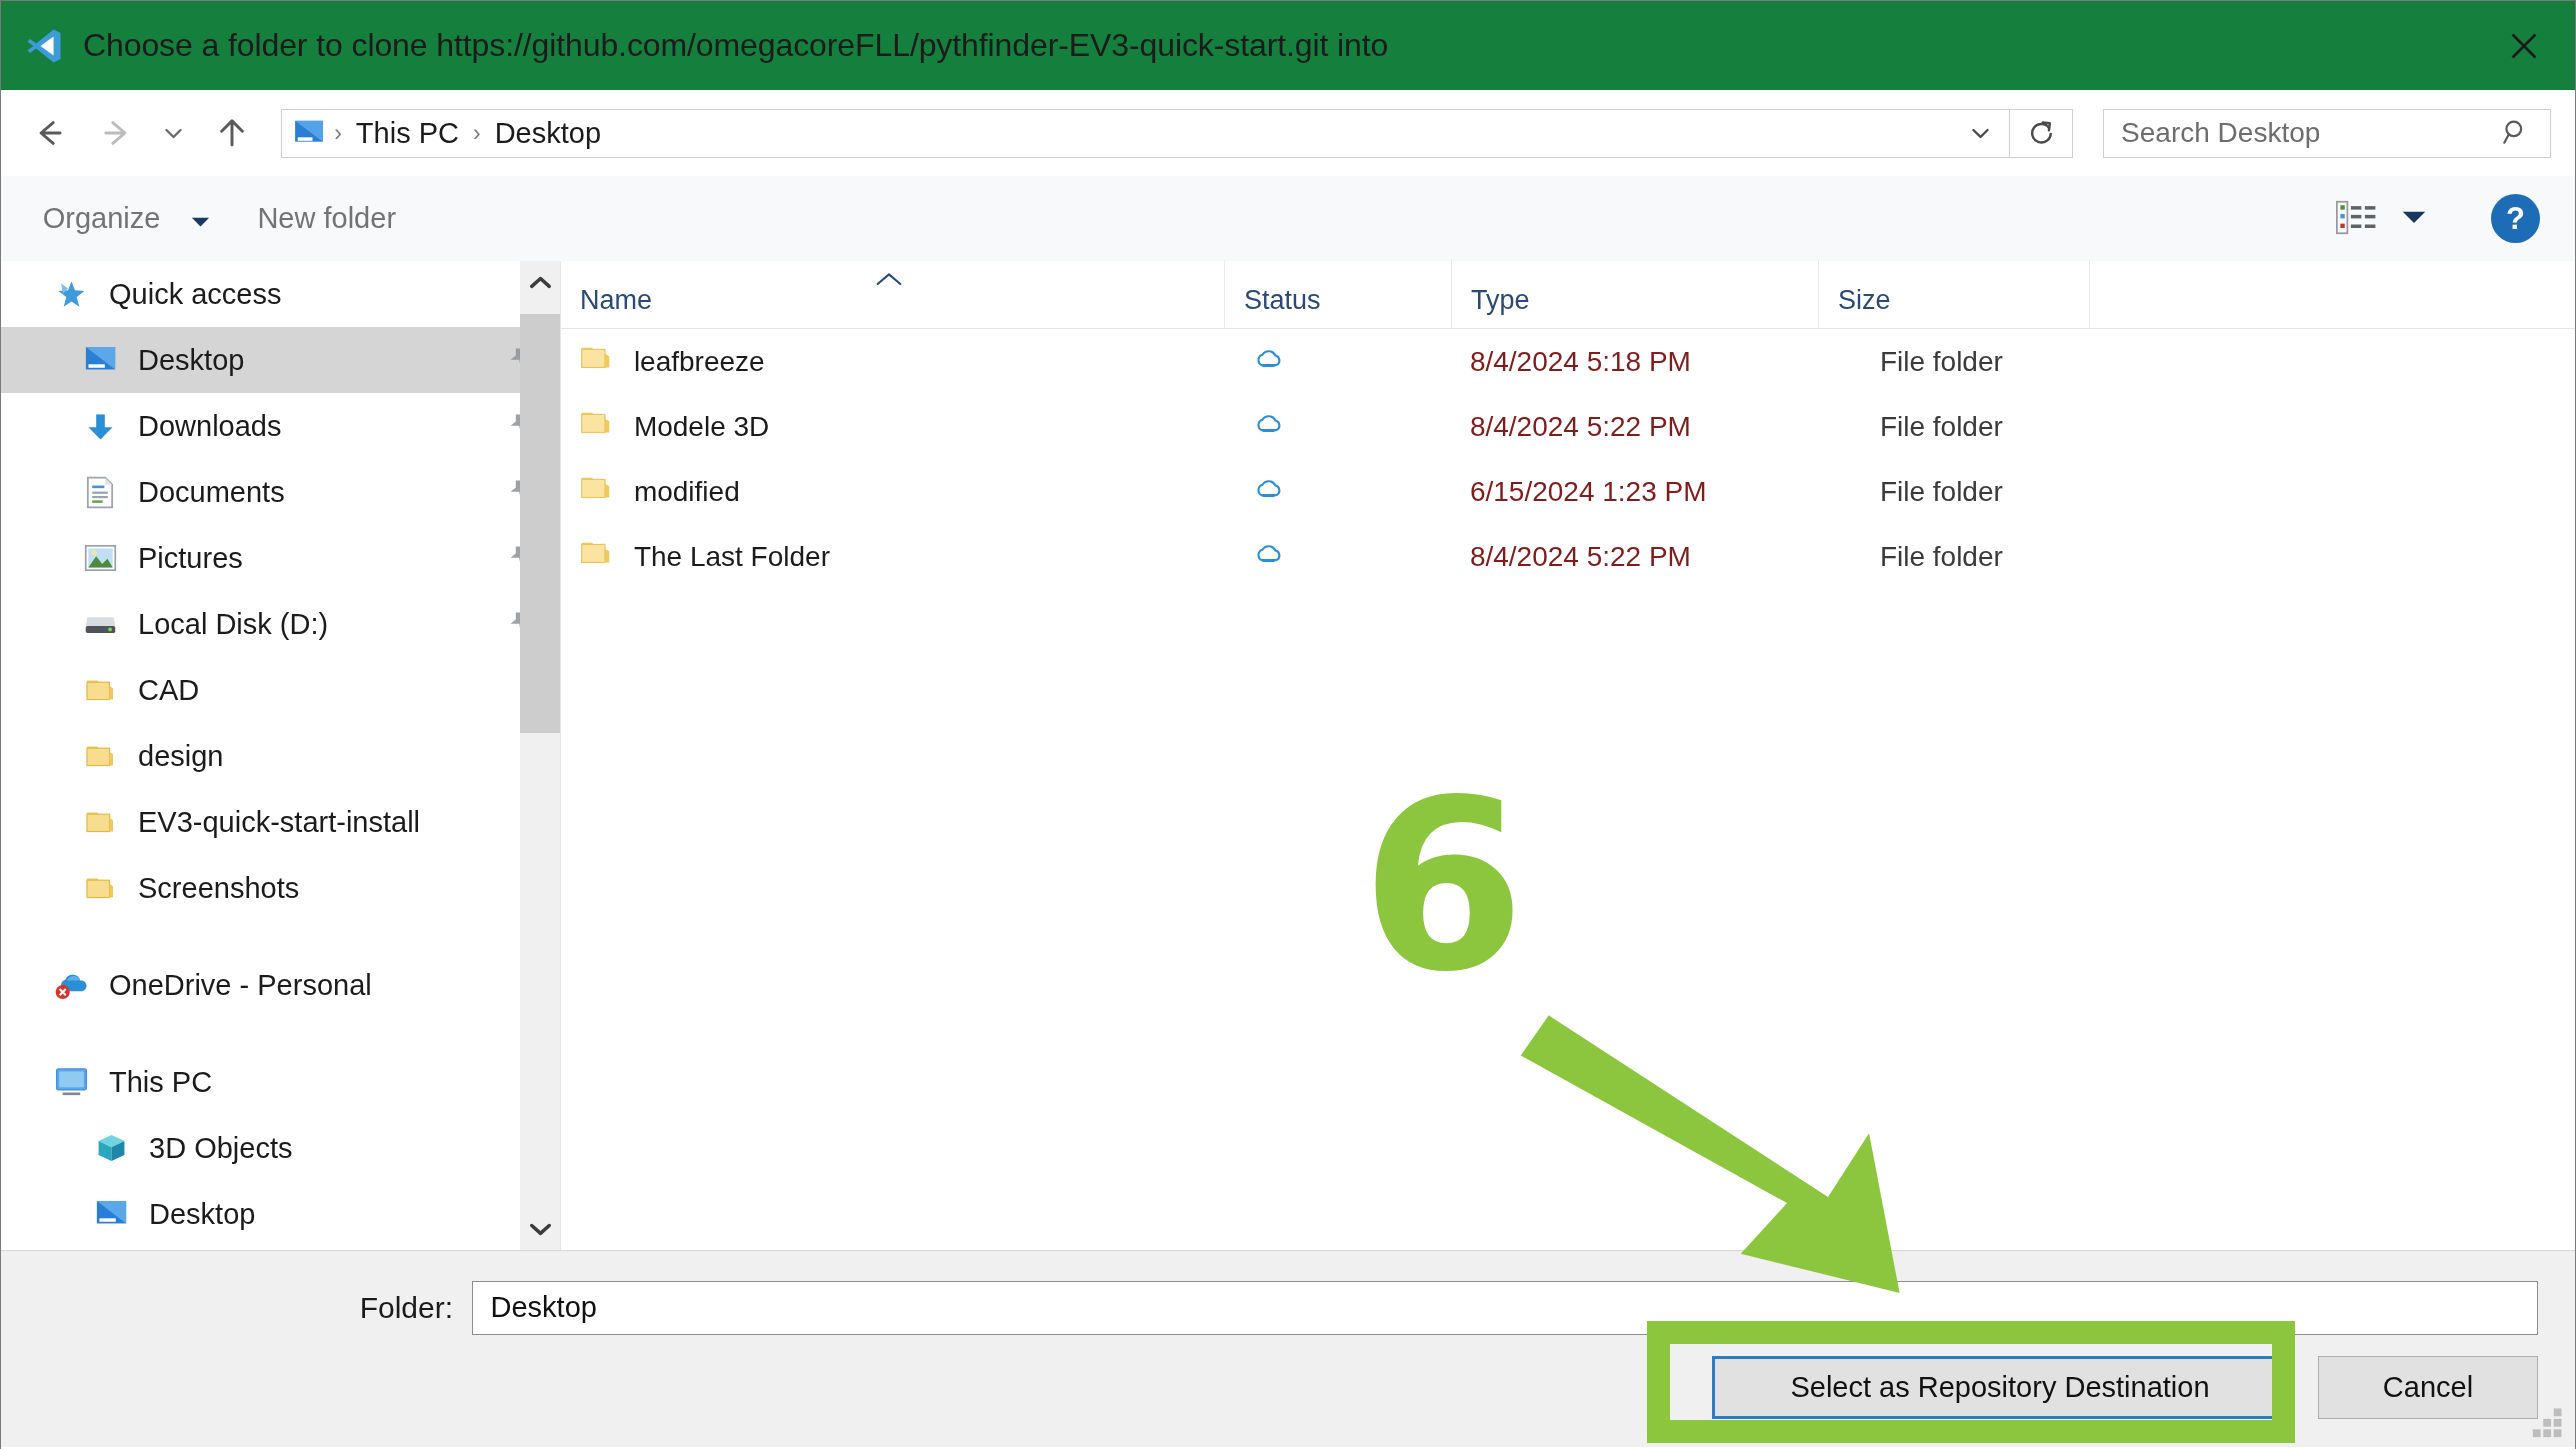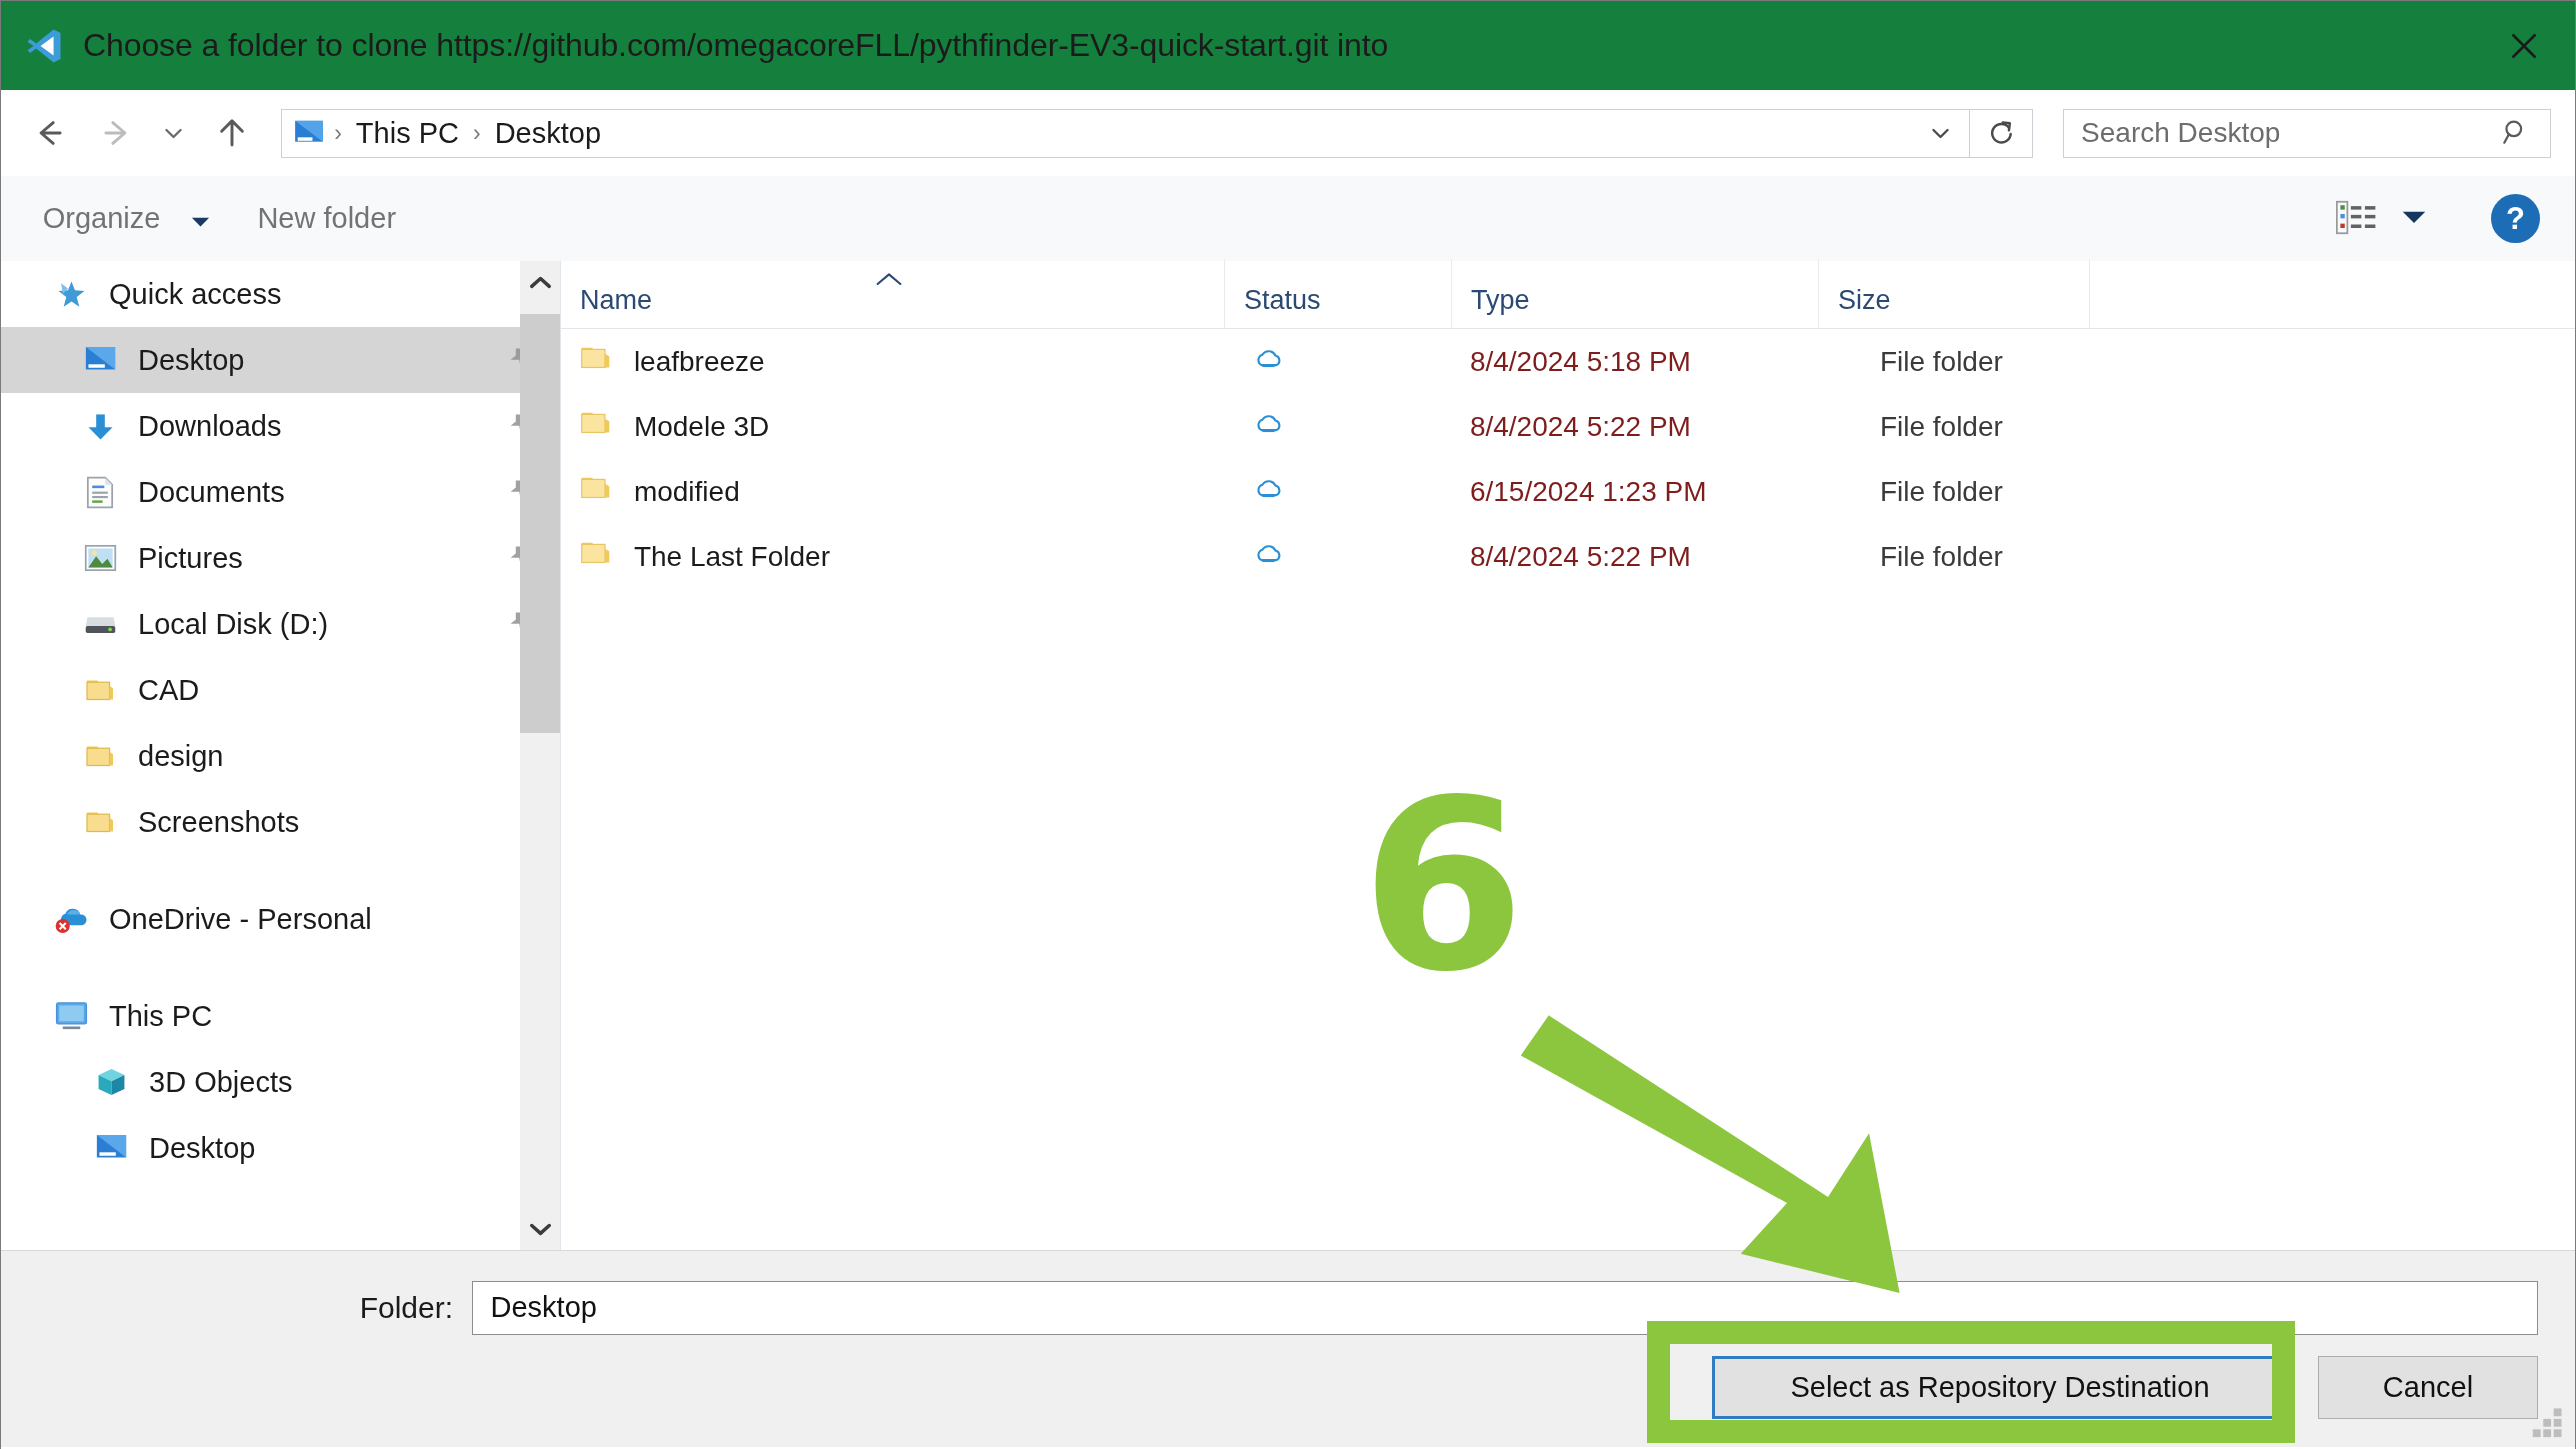--- a/index.html
+++ b/index.html
@@ -86,21 +86,21 @@
   }
   .refresh-btn {
     width: 63px; height: 49px; flex: none;
     border: 0.9px solid #ccd0d4; border-left: none;
     background: #ffffff;
     display: flex; align-items: center; justify-content: center;
     cursor: pointer;
   }
   .searchbox {
     margin-left: 30px; margin-right: 24.4px;
-    width: 488px; height: 49px; flex: none;
+    width: 448px; height: 49px; flex: none;
     border: 0.9px solid #ccd0d4; background: #ffffff;
     display: flex; align-items: center;
     cursor: text;
   }
   .searchbox input {
     border: none; outline: none; background: transparent;
     font-family: "Liberation Sans", sans-serif;
     font-size: 28px; color: #6d6d6d;
     margin-left: 17.5px; flex: 1 1 auto; min-width: 0;
   }
@@ -542,20 +542,30 @@
         <span class="side-ico">
           <svg width="30" height="26" viewBox="0 0 34 30">
             <path d="M2 4 L14 4 L17 8 L2 8 Z" fill="#f0c95b"></path>
             <rect x="2" y="6" width="26" height="20" fill="#f9dd8f" stroke="#e0b94a" stroke-width="1.4"></rect>
             <path d="M28 10 L32 13 L32 26 L28 26 Z" fill="#f0c95b"></path>
           </svg>
         </span>
         <span class="side-lbl">design</span>
       </div>
 
+      <div class="side-row indent2">
+        <span class="side-ico">
+          <svg width="30" height="26" viewBox="0 0 34 30">
+            <path d="M2 4 L14 4 L17 8 L2 8 Z" fill="#f0c95b"></path>
+            <rect x="2" y="6" width="26" height="20" fill="#f9dd8f" stroke="#e0b94a" stroke-width="1.4"></rect>
+            <path d="M28 10 L32 13 L32 26 L28 26 Z" fill="#f0c95b"></path>
+          </svg>
+        </span>
+        <span class="side-lbl">EV3-quick-start-install</span>
+      </div>
 
       <div class="side-row indent2">
         <span class="side-ico">
           <svg width="30" height="26" viewBox="0 0 34 30">
             <path d="M2 4 L14 4 L17 8 L2 8 Z" fill="#f0c95b"></path>
             <rect x="2" y="6" width="26" height="20" fill="#f9dd8f" stroke="#e0b94a" stroke-width="1.4"></rect>
             <path d="M28 10 L32 13 L32 26 L28 26 Z" fill="#f0c95b"></path>
           </svg>
         </span>
         <span class="side-lbl">Screenshots</span>

